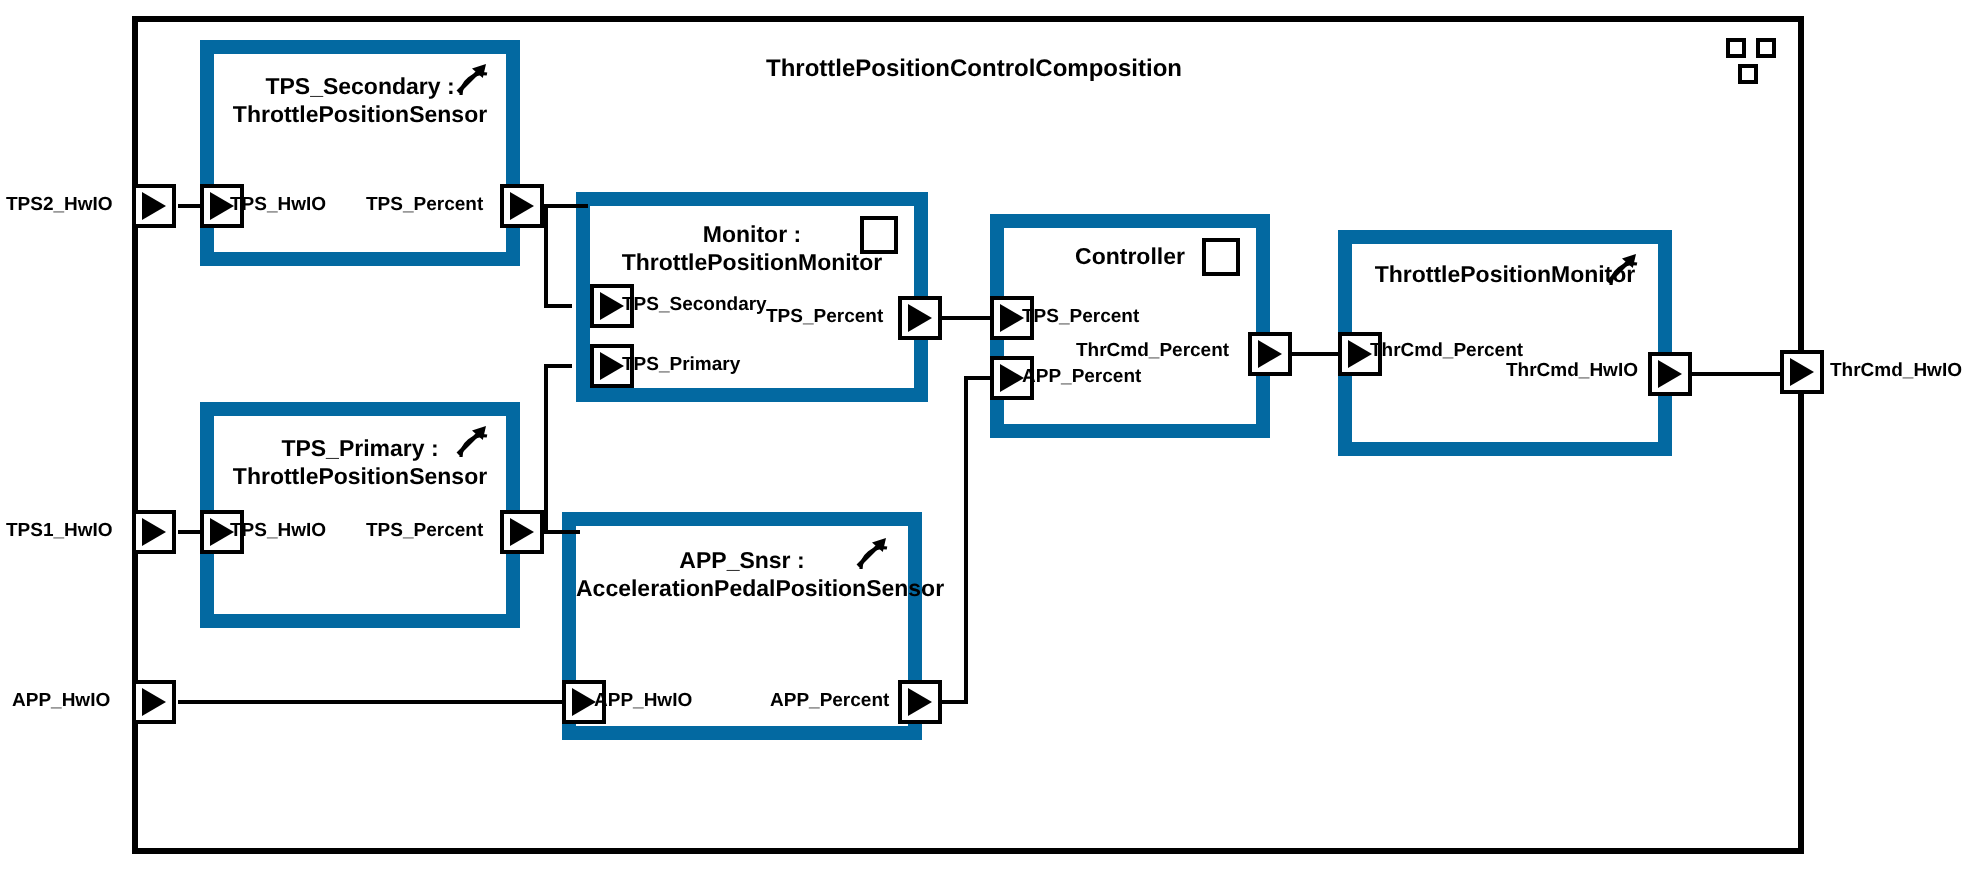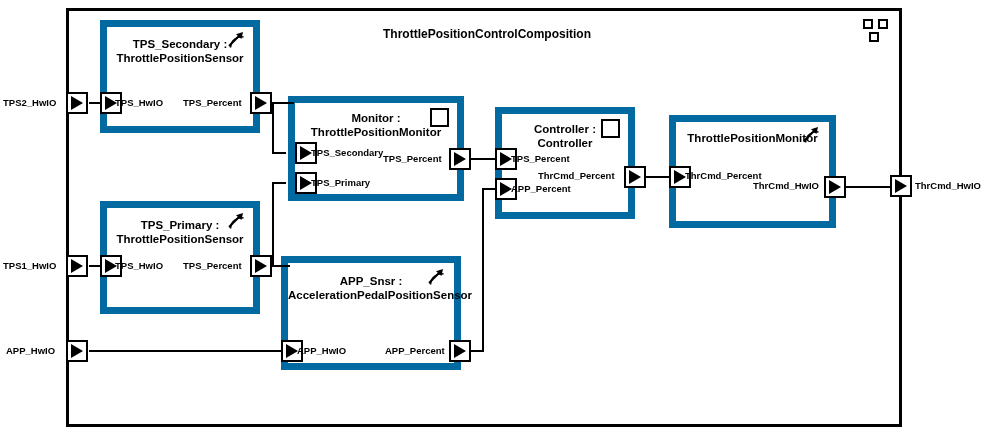--- a/index.html
+++ b/index.html
@@ -142,21 +142,20 @@
       <path d="M4.5,16.5 A11,11 0 0 1 17.5,6" stroke="#000" stroke-width="1.6" fill="none"></path>
     </svg>
   </div>
   <div class="port" style="left:281px;top:340px;"></div>
   <div class="plabel r" style="left:297px;top:346px;">APP_HwIO</div>
   <div class="port" style="left:449px;top:340px;"></div>
   <div class="plabel l" style="left:385px;top:346px;">APP_Percent</div>
 
   <div class="block" style="left:495px;top:107px;width:140px;height:112px;">
     <div class="blk-title" style="top:9px;">
-      <span class="l1">Controller :</span>
       <span class="l2">Controller</span>
     </div>
     <div class="sq-icon" style="right:8px;top:5px;"></div>
   </div>
   <div class="port" style="left:495px;top:148px;"></div>
   <div class="plabel r" style="left:511px;top:154px;">TPS_Percent</div>
   <div class="port" style="left:495px;top:178px;"></div>
   <div class="plabel r" style="left:511px;top:184px;">APP_Percent</div>
   <div class="port" style="left:624px;top:166px;"></div>
   <div class="plabel l" style="left:538px;top:171px;">ThrCmd_Percent</div>

